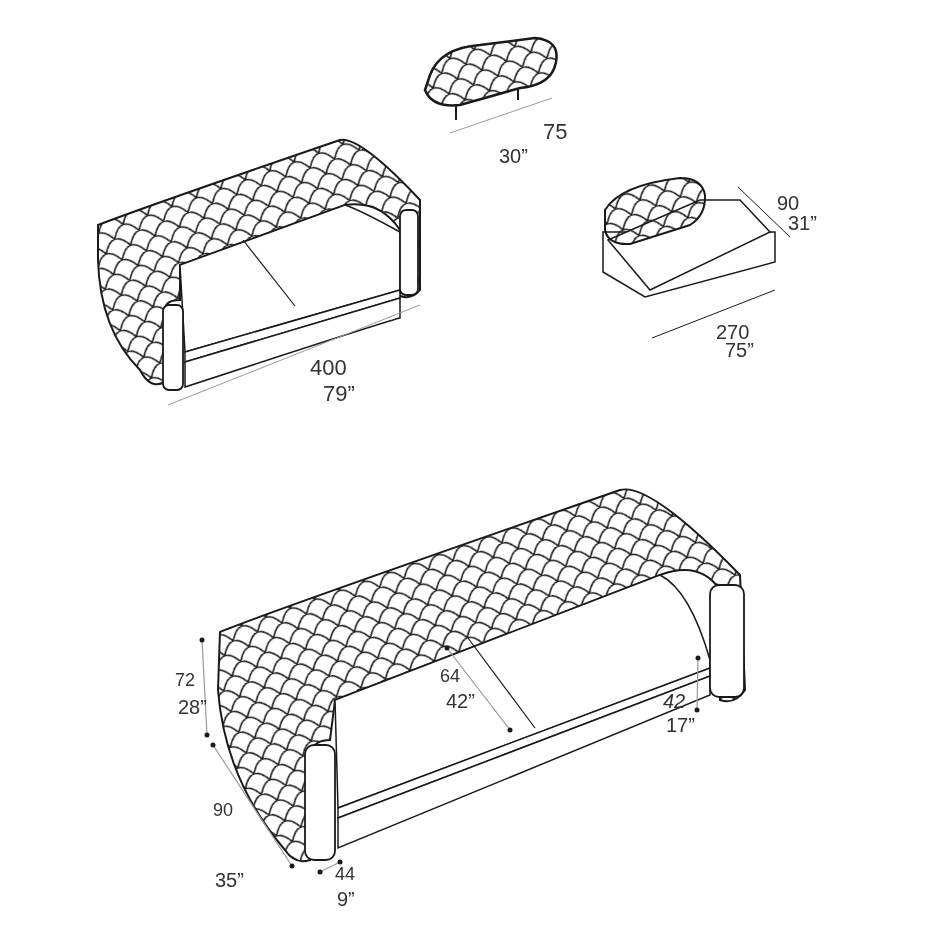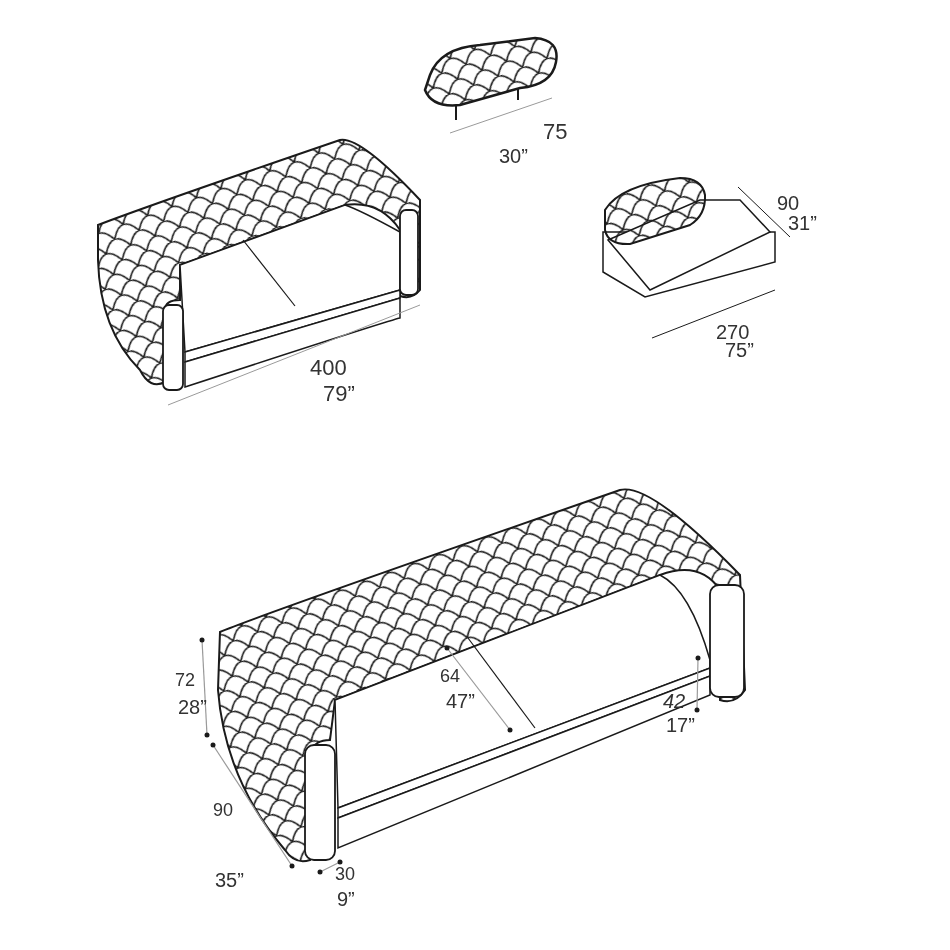--- a/index.html
+++ b/index.html
@@ -89,20 +89,20 @@
 <div class="lbl in" style="left:788px;top:213px;">31”</div>
 <div class="lbl in" style="left:716px;top:322px;">270</div>
 <div class="lbl in" style="left:725px;top:340px;">75”</div>
 
 <div class="lbl in" style="left:175px;top:671px;font-size:18px;">72</div>
 <div class="lbl in it" style="left:178px;top:697px;">28”</div>
 
 <div class="lbl in" style="left:213px;top:801px;font-size:18px;">90</div>
 <div class="lbl in it" style="left:215px;top:825px;margin-top:45px;">35”</div>
 
-<div class="lbl in" style="left:335px;top:865px;font-size:18px;">30</div>
+<div class="lbl in" style="left:335px;top:865px;font-size:18px;">44</div>
 <div class="lbl in it" style="left:337px;top:889px;">9”</div>
 
 <div class="lbl in" style="left:440px;top:667px;font-size:18px;">64</div>
-<div class="lbl in it" style="left:446px;top:691px;">47”</div>
+<div class="lbl in it" style="left:446px;top:691px;">42”</div>
 
 <div class="lbl in" style="left:663px;top:691px;font-size:20px;font-style:italic;">42</div>
 <div class="lbl in it" style="left:666px;top:715px;">17”</div>
 
 </body></html>

